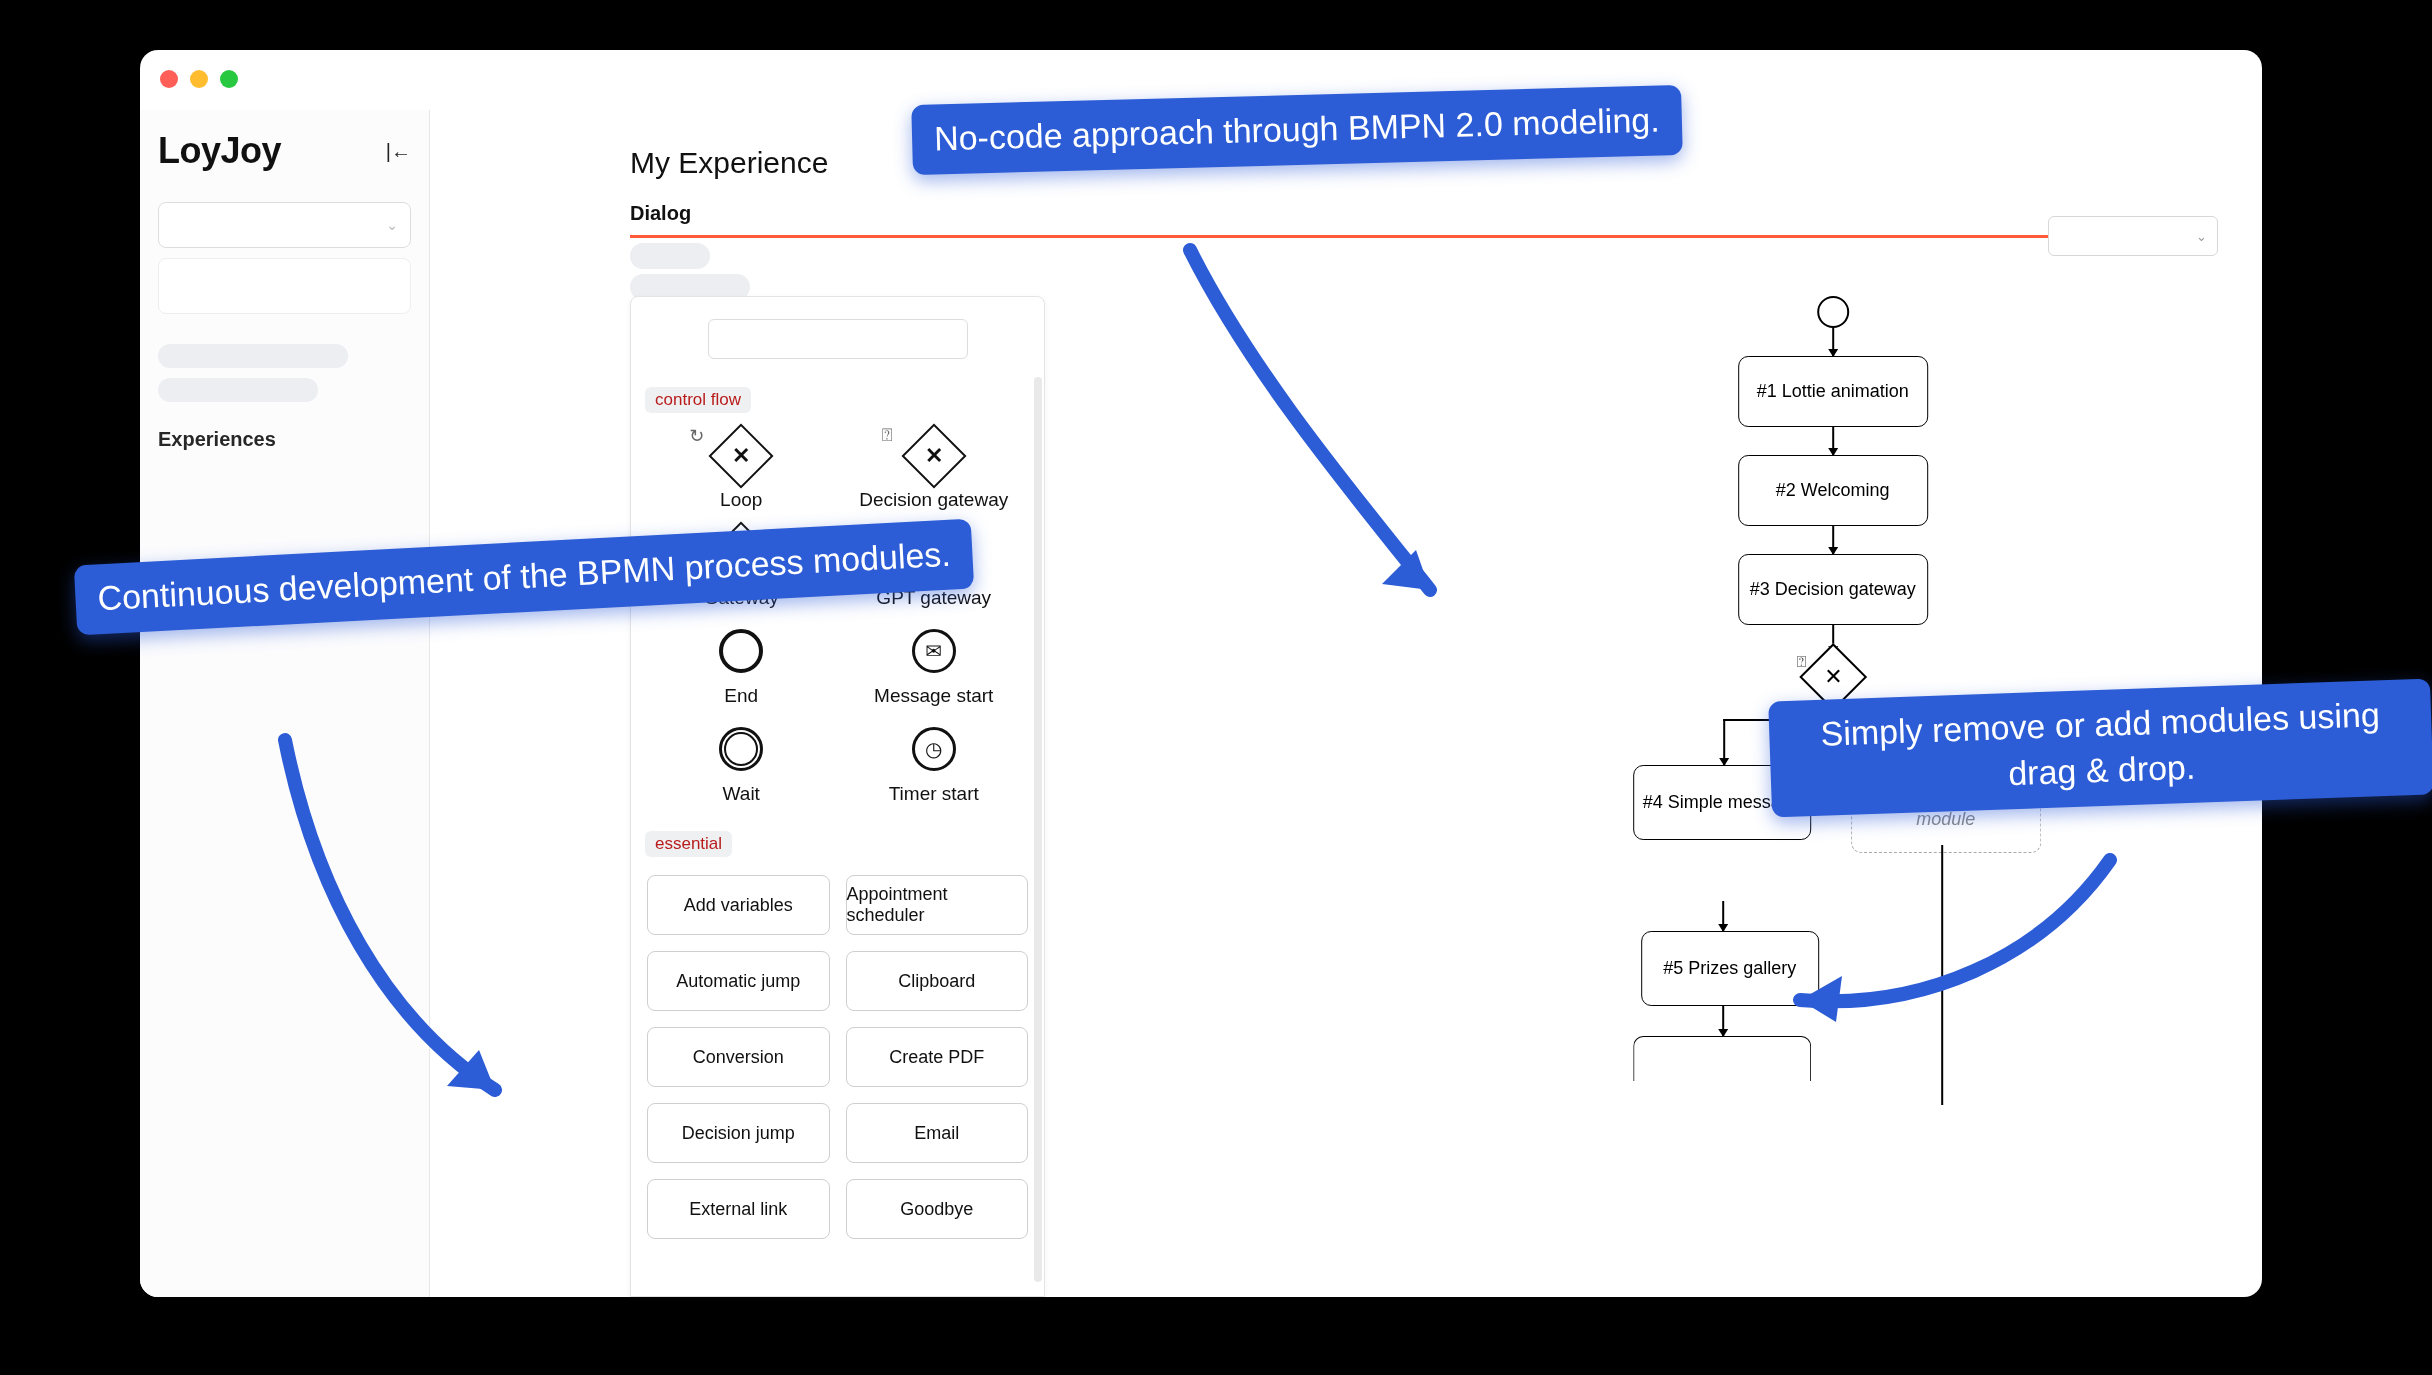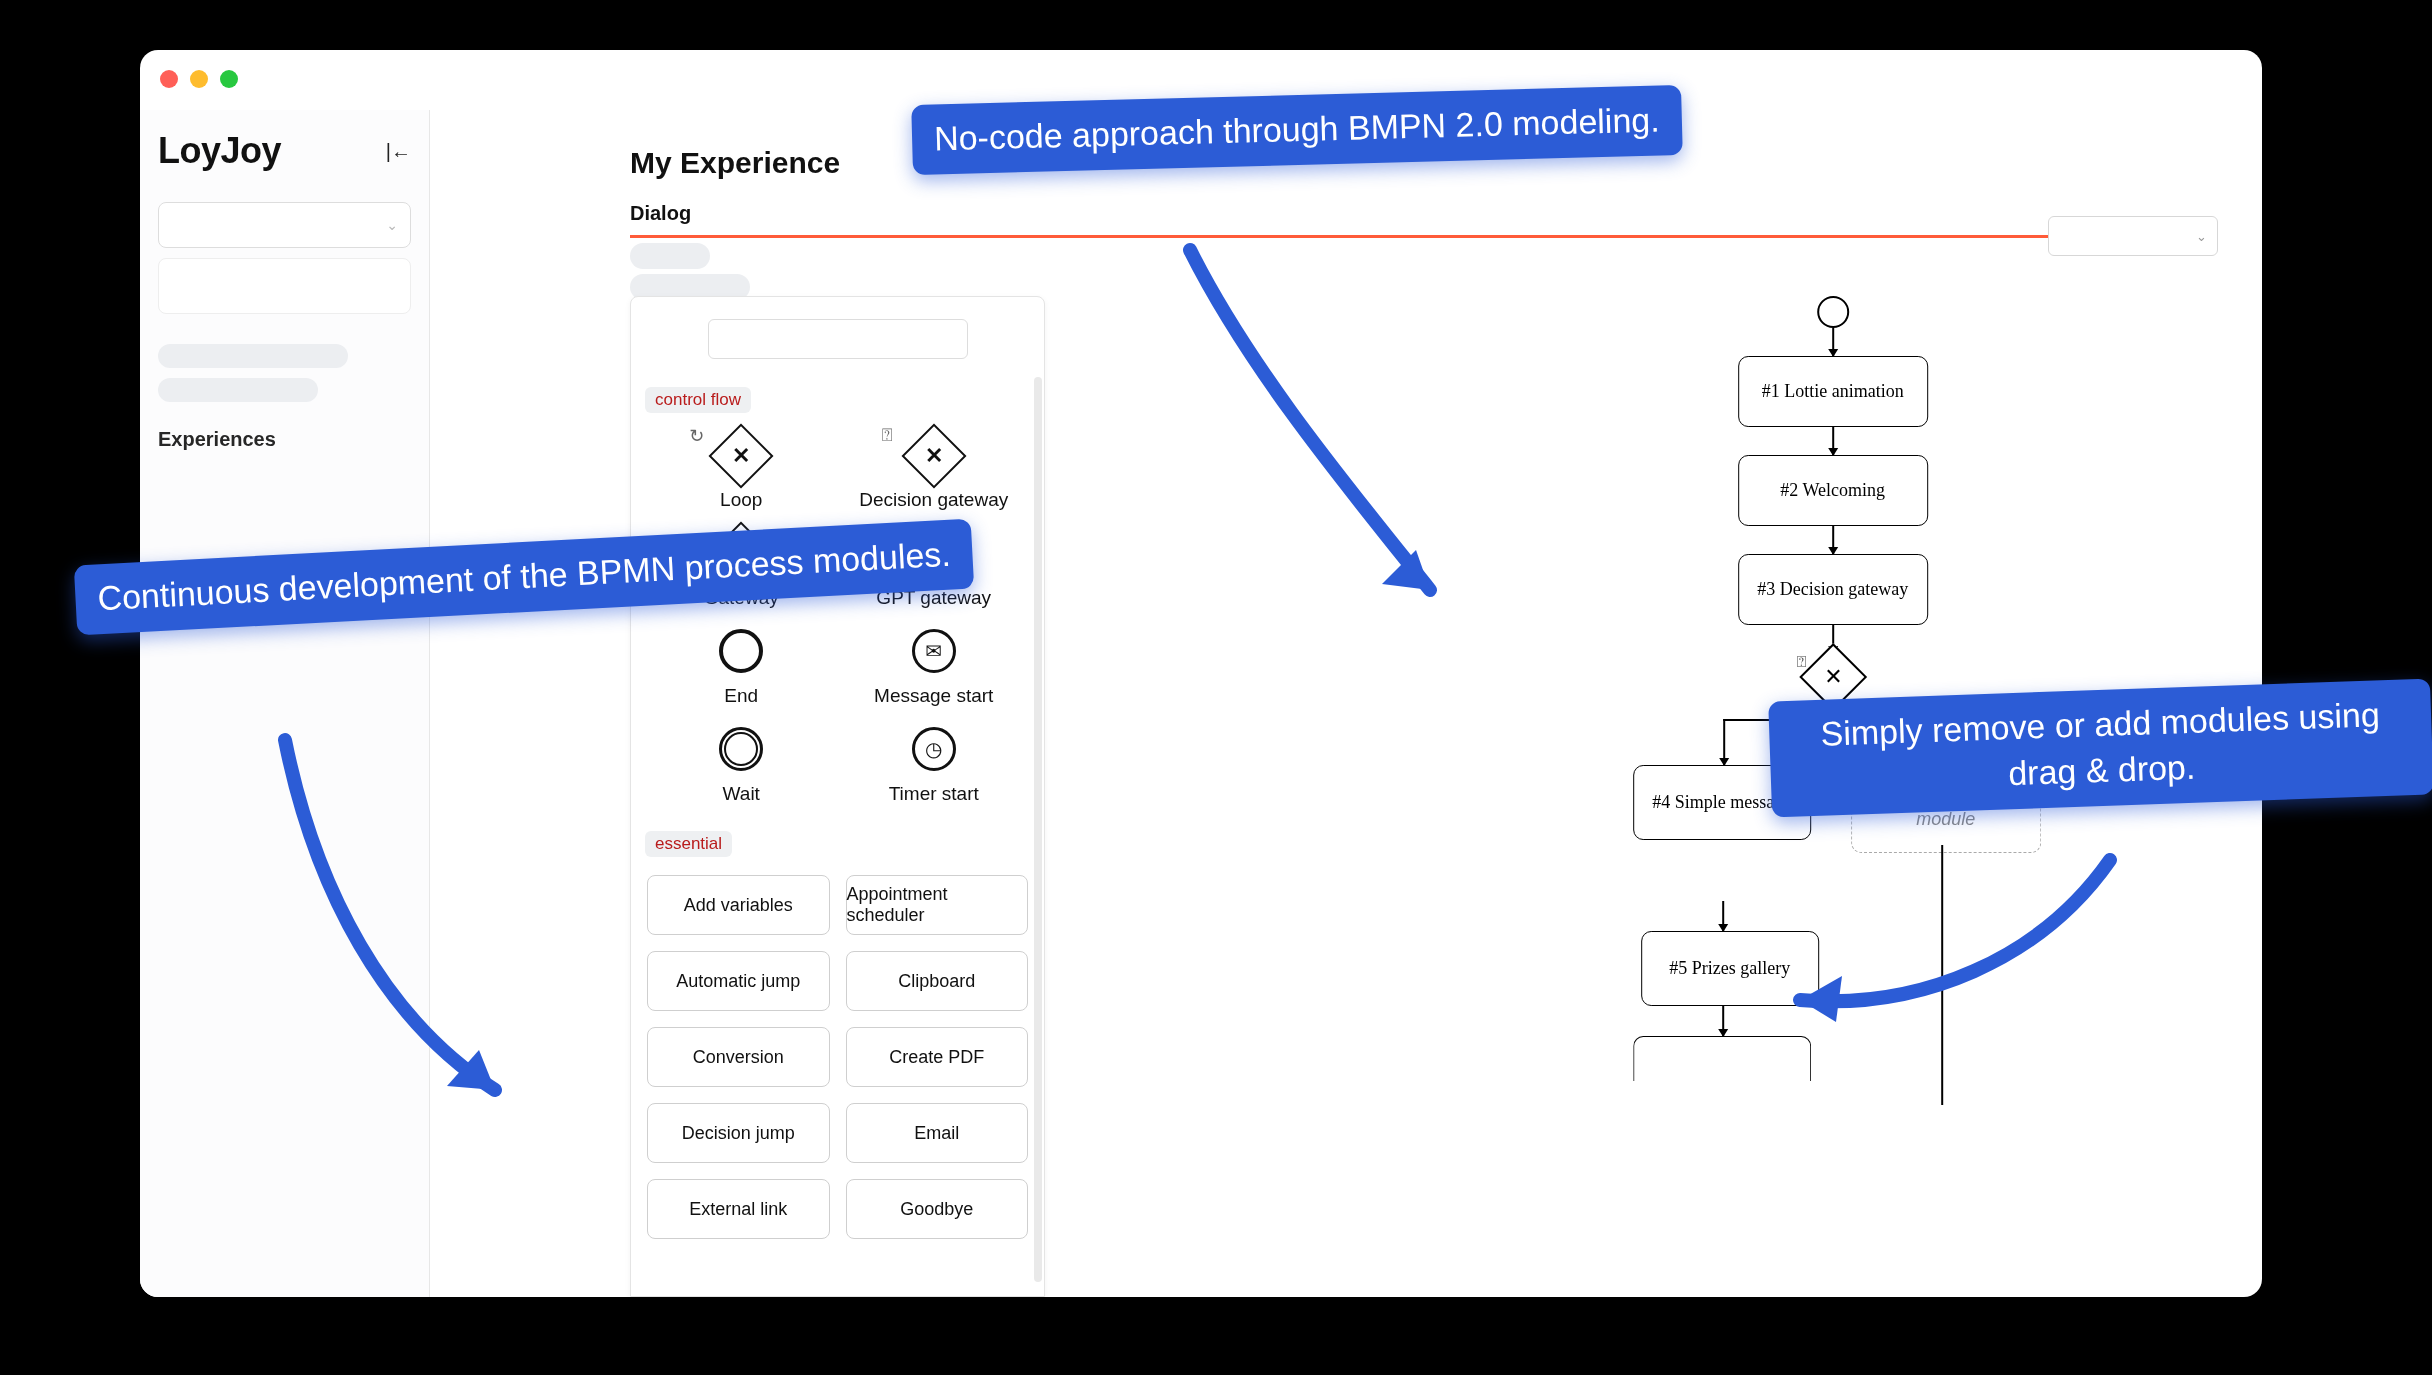--- a/index.html
+++ b/index.html
@@ -35,21 +35,21 @@
 .side-box { border:1px solid #eee; border-radius:8px; height:56px; margin-bottom:30px; background:#fff; }
 
 .skel { background:#eceef1; border-radius:14px; margin:10px 0; }
 .skel.a { width:190px; height:24px; }
 .skel.b { width:160px; height:24px; }
 .expLabel { margin-top:26px; font-size:20px; color:#272727; font-weight:600; }
 
 .content { position:absolute; left:290px; top:60px; right:0; bottom:0; }
 
 .titleRow { padding:36px 200px 0 200px; display:flex; align-items:center; justify-content:space-between; }
-.title { font-size:30px; font-weight:700; color:#111; }
+.title { font-size:30px; font-weight:400; color:#111; }
 .tabs { display:flex; gap:5px; padding:22px 200px 0 200px;flex-direction:column; }
 .tab { font-size:20px; color:#111; padding-bottom:10px; border-bottom:3px solid #ff5b39; font-weight:600; }
 .tabSkel { background:#eceef1; height:26px; border-radius:14px; }
 .tabSkel.w1 { width:80px; }
 .tabSkel.w2 { width:120px; }
 .tabSkel.w3 { width:70px; }
 .tabSkel.w5 { width:52px; }
 
 .topRight { position:absolute; right:44px; top:106px; }
 .tinySelect { width:170px; height:40px; border:1px solid #d7d7d7; border-radius:6px;
@@ -91,21 +91,21 @@
 .modBtn { height:60px; border:1px solid #cfcfcf; border-radius:8px; background:#fff;
   display:flex; align-items:center; justify-content:center; font-size:18px; color:#111; }
 
 
 .canvas { position:absolute; left:615px; right:0; top:186px; bottom:0; }
 .flowCol { position:absolute; left:50%; transform:translateX(-22%); top:0; width:640px; }
 .startCircle { width:32px; height:32px; border:2px solid #000; border-radius:50%; margin:0 auto; background:#fff; }
 .vline { width:2px; height:28px; background:#000; margin:0 auto; position:relative; }
 .vline::after { content:''; position:absolute; bottom:-1px; left:-4px; border-left:5px solid transparent; border-right:5px solid transparent; border-top:8px solid #000; }
 .node { width:190px; border:1.5px solid #000; border-radius:10px; background:#fff;
-  padding:24px 10px; text-align:center; font-size:18px; margin:0 auto;font-family:Liberation Serif, serif; }
+  padding:24px 10px; text-align:center; font-size:18px; margin:0 auto; }
 .gatewayD {
   width:48px; height:48px; border:2px solid #000; transform:rotate(45deg); margin:0 auto;
   background:#fff; display:flex; align-items:center; justify-content:center; position:relative;
 }
 .gatewayD .gx { transform:rotate(-45deg); font-size:22px; color:#000; }
 .qmark { position:absolute; left:calc(50% - 36px); font-size:16px; color:#444; }
 
 .branchWrap { position:relative; height:200px; }
 .branchBar { position:absolute; top:18px; left:50%; transform:translateX(-50%); width:220px; height:2px; background:#000; }
 .branchDown { position:absolute; top:18px; width:2px; height:46px; background:#000; }

